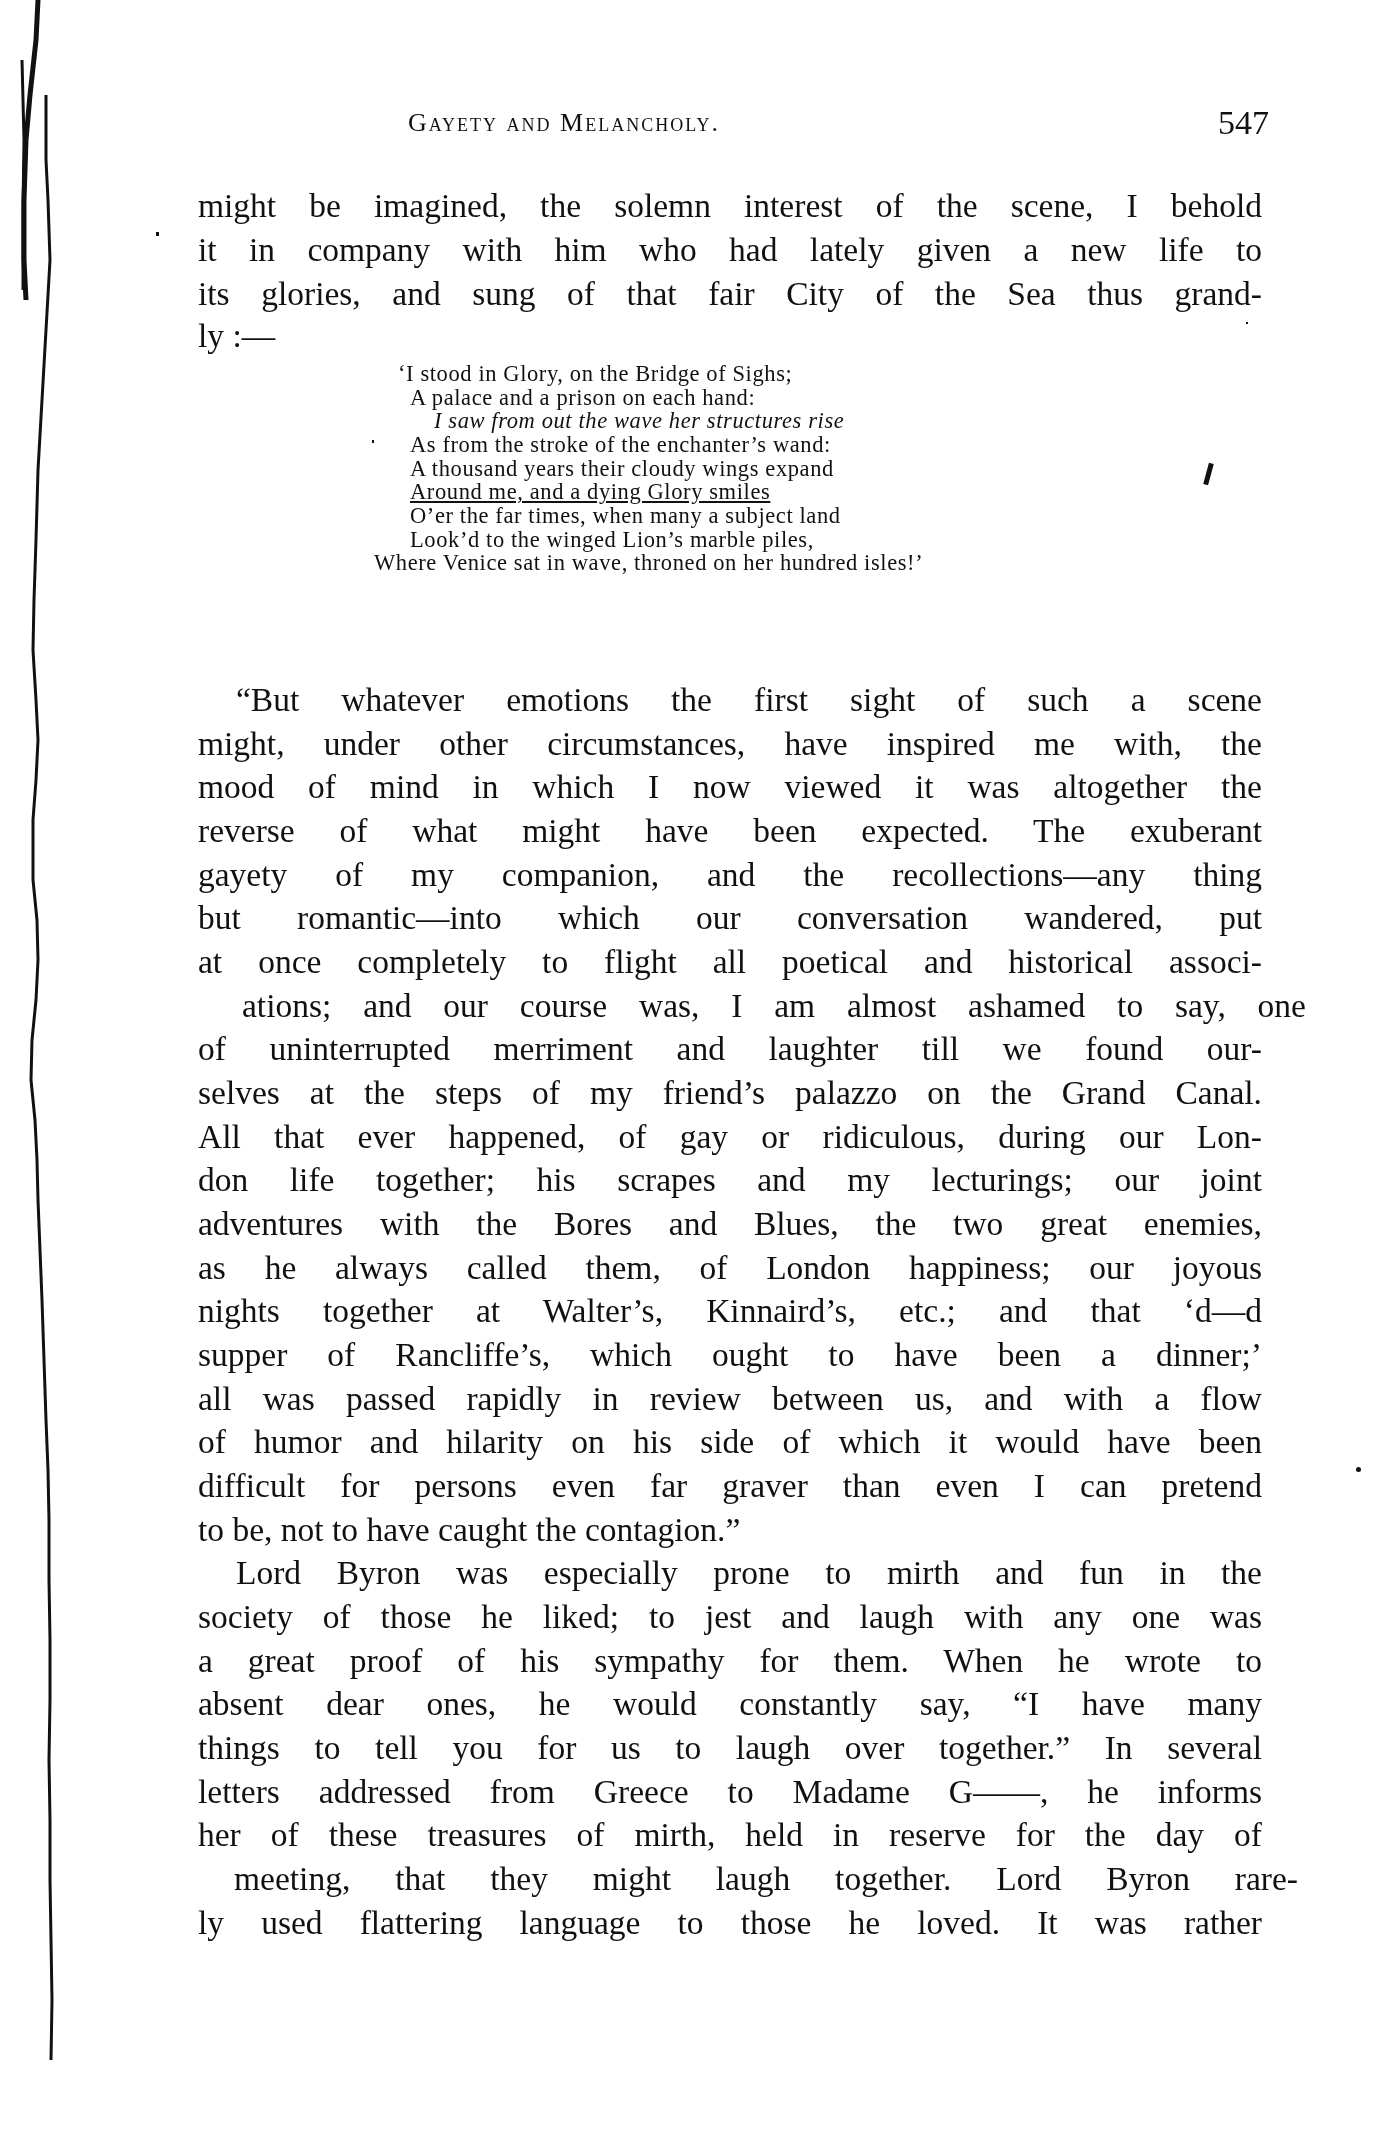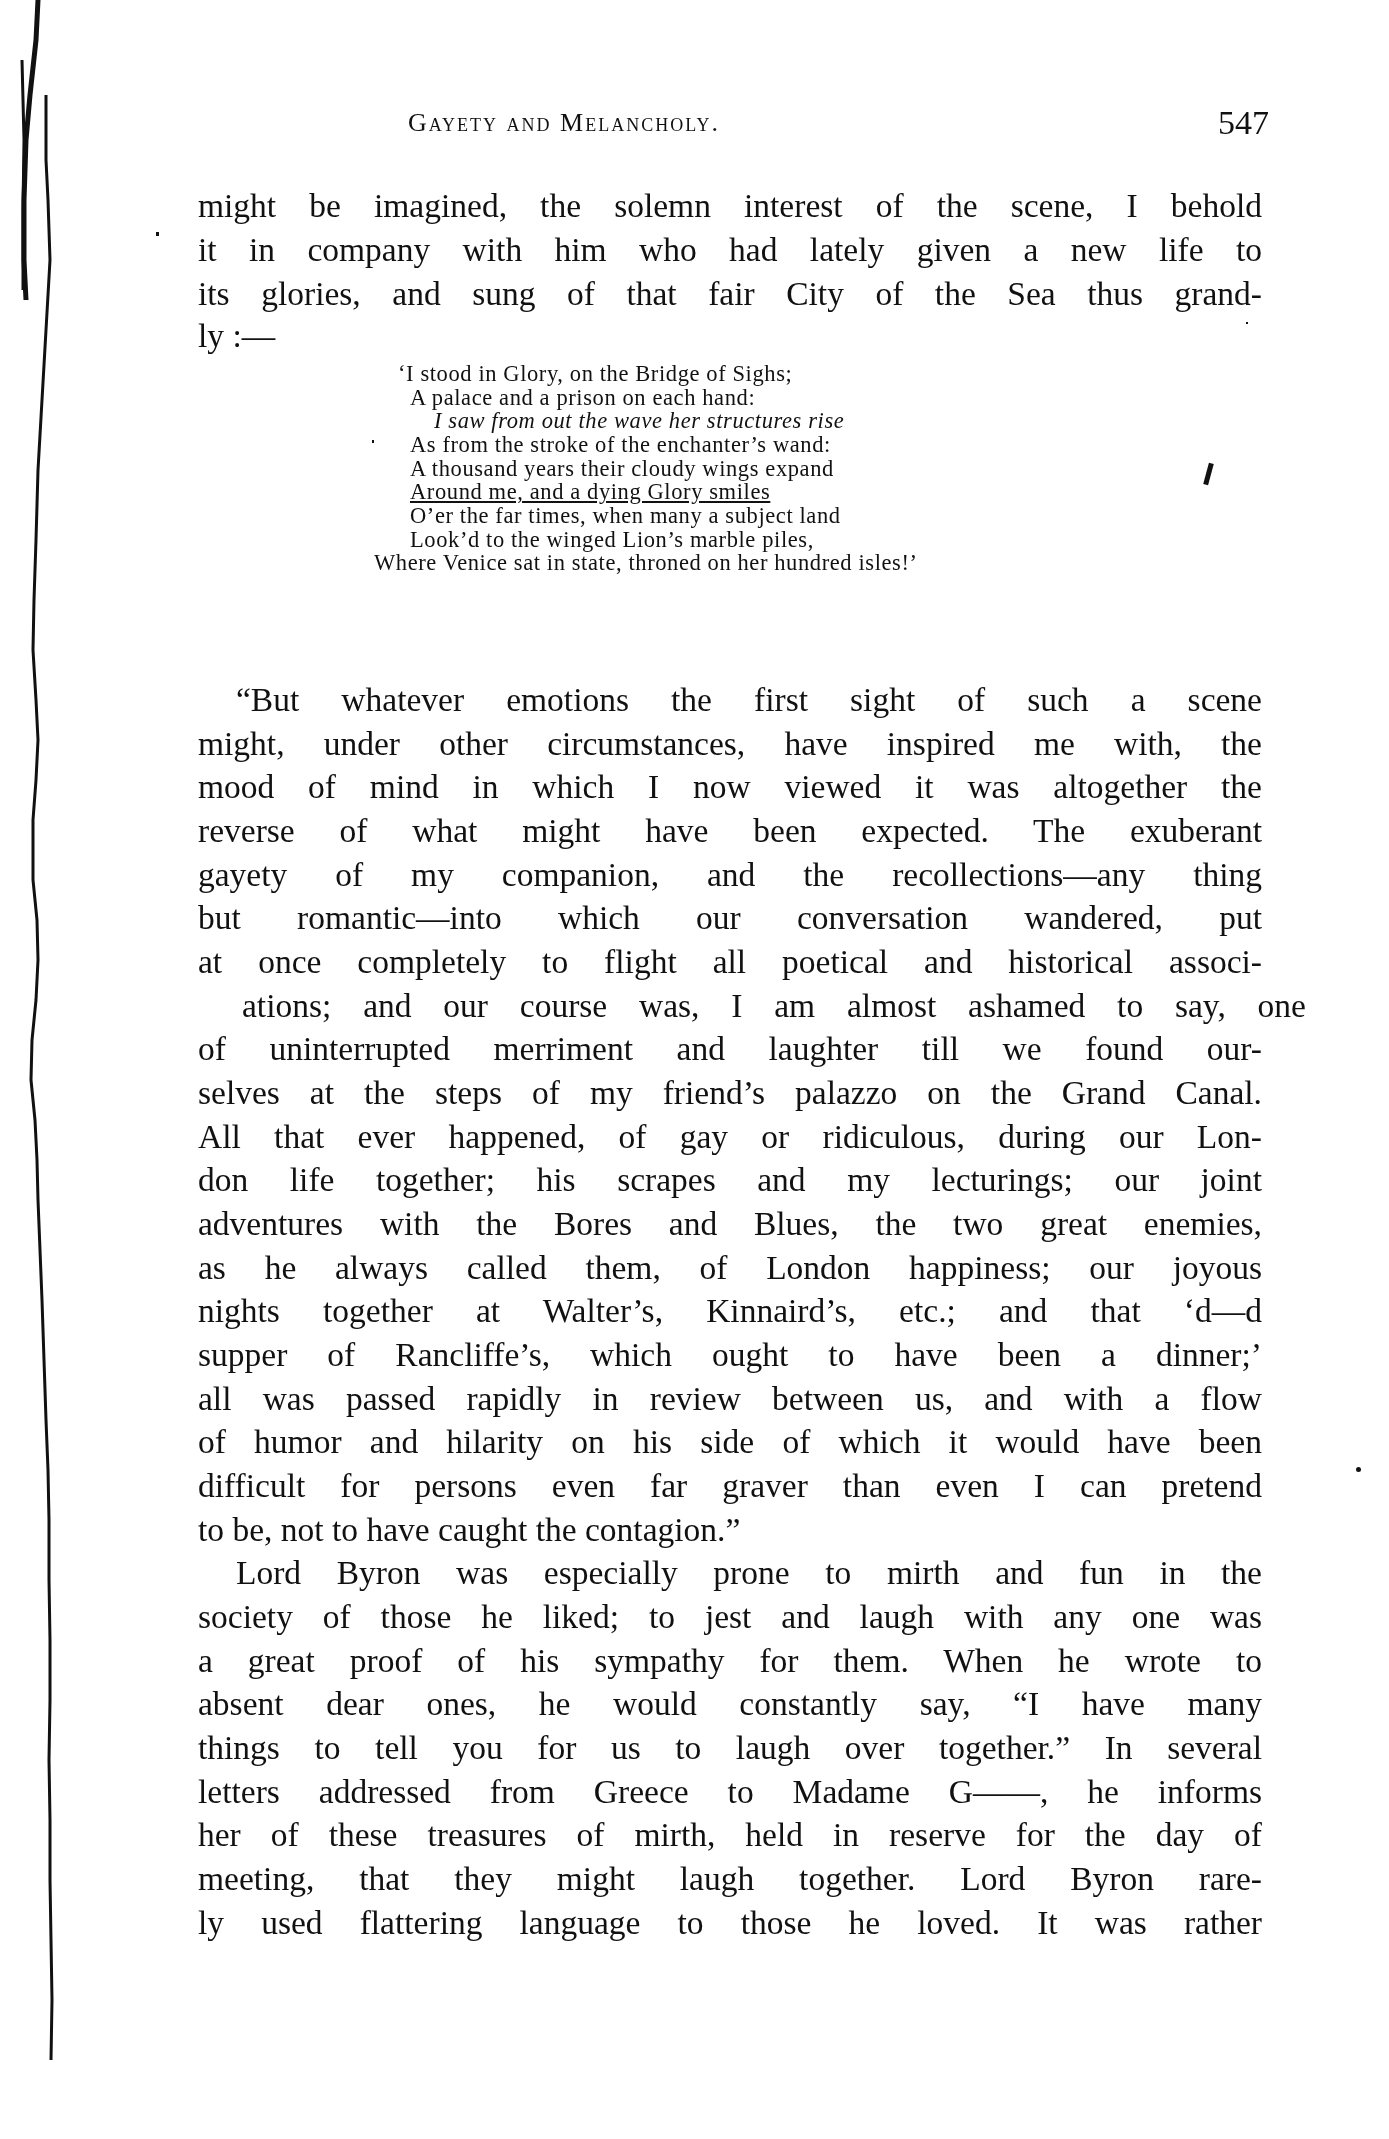--- a/index.html
+++ b/index.html
@@ -89,21 +89,21 @@
 
 <div>
   <div class="poem-line" style="top:362px; left:398px;">‘I stood in Glory, on the Bridge of Sighs;</div>
   <div class="poem-line" style="top:386px; left:410px;">A palace and a prison on each hand:</div>
   <div class="poem-line" style="top:409px; left:434px;font-style:italic;">I saw from out the wave her structures rise</div>
   <div class="poem-line" style="top:433px; left:410px;">As from the stroke of the enchanter’s wand:</div>
   <div class="poem-line" style="top:457px; left:410px;">A thousand years their cloudy wings expand</div>
   <div class="poem-line" style="top:480px; left:410px;text-decoration:underline;">Around me, and a dying Glory smiles</div>
   <div class="poem-line" style="top:504px; left:410px;">O’er the far times, when many a subject land</div>
   <div class="poem-line" style="top:528px; left:410px;">Look’d to the winged Lion’s marble piles,</div>
-  <div class="poem-line" style="top:551px; left:374px;">Where Venice sat in state, throned on her hundred isles!’</div>
+  <div class="poem-line" style="top:551px; left:374px;">Where Venice sat in wave, throned on her hundred isles!’</div>
 </div>
 
 <div>
   <div class="line indent" style="top:680px;">“But whatever emotions the first sight of such a scene</div>
   <div class="line" style="top:724px;">might, under other circumstances, have inspired me with, the</div>
   <div class="line" style="top:767px;">mood of mind in which I now viewed it was altogether the</div>
   <div class="line" style="top:811px;">reverse of what might have been expected.  The exuberant</div>
   <div class="line" style="top:855px;">gayety of my companion, and the recollections—any thing</div>
   <div class="line" style="top:898px;">but romantic—into which our conversation wandered, put</div>
   <div class="line" style="top:942px;">at once completely to flight all poetical and historical associ-</div>
@@ -123,21 +123,21 @@
 </div>
 
 <div>
   <div class="line indent" style="top:1553px;">Lord Byron was especially prone to mirth and fun in the</div>
   <div class="line" style="top:1597px;">society of those he liked; to jest and laugh with any one was</div>
   <div class="line" style="top:1641px;">a great proof of his sympathy for them.  When he wrote to</div>
   <div class="line" style="top:1684px;">absent dear ones, he would constantly say, “I have many</div>
   <div class="line" style="top:1728px;">things to tell you for us to laugh over together.”  In several</div>
   <div class="line" style="top:1772px;">letters addressed from Greece to Madame G——, he informs</div>
   <div class="line" style="top:1815px;">her of these treasures of mirth, held in reserve for the day of</div>
-  <div class="line" style="top:1859px;">meeting, that they might laugh together.  Lord Byron rare-</div>
+  <div class="line" style="top:1859px;margin-left:36px;">meeting, that they might laugh together.  Lord Byron rare-</div>
   <div class="line" style="top:1903px;">ly used flattering language to those he loved.  It was rather</div>
 </div>
 
 <div class="speck" style="left:156px; top:232px; width:3px; height:4px;"></div>
 <div class="speck" style="left:372px; top:440px; width:2px; height:3px;"></div>
 <div class="speck" style="left:1206px; top:463px; width:5px; height:22px; transform:rotate(15deg);"></div>
 <div class="speck" style="left:1356px; top:1467px; width:5px; height:5px; border-radius:50%;"></div>
 <div class="speck" style="left:1246px; top:322px; width:2px; height:2px;"></div>
 
 </body></html>

